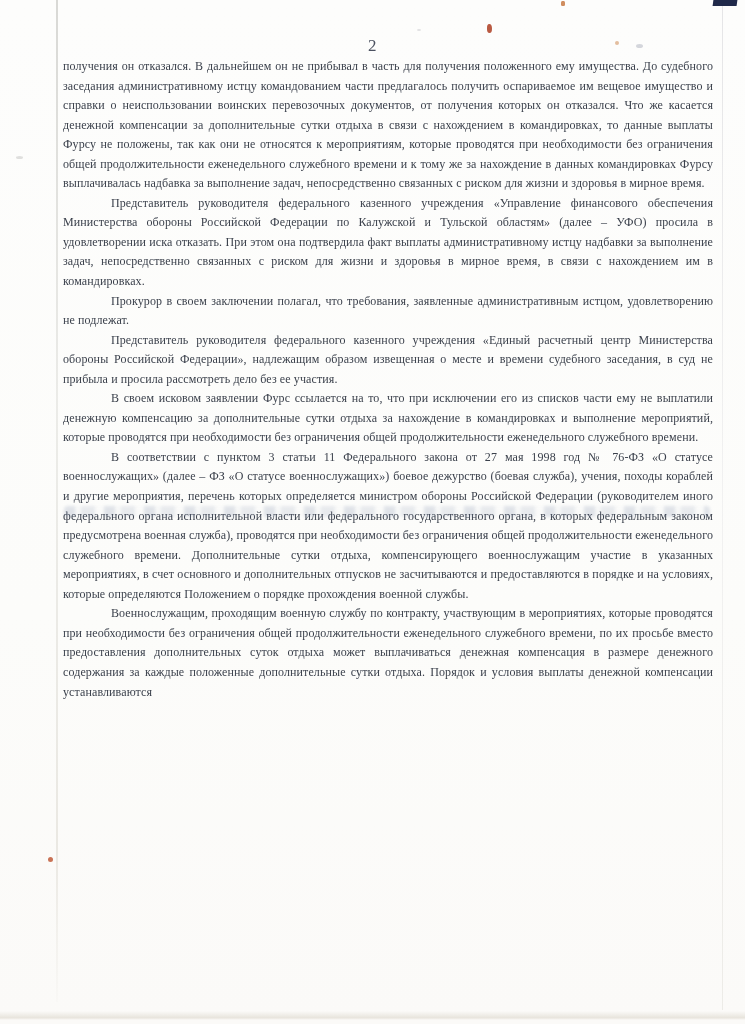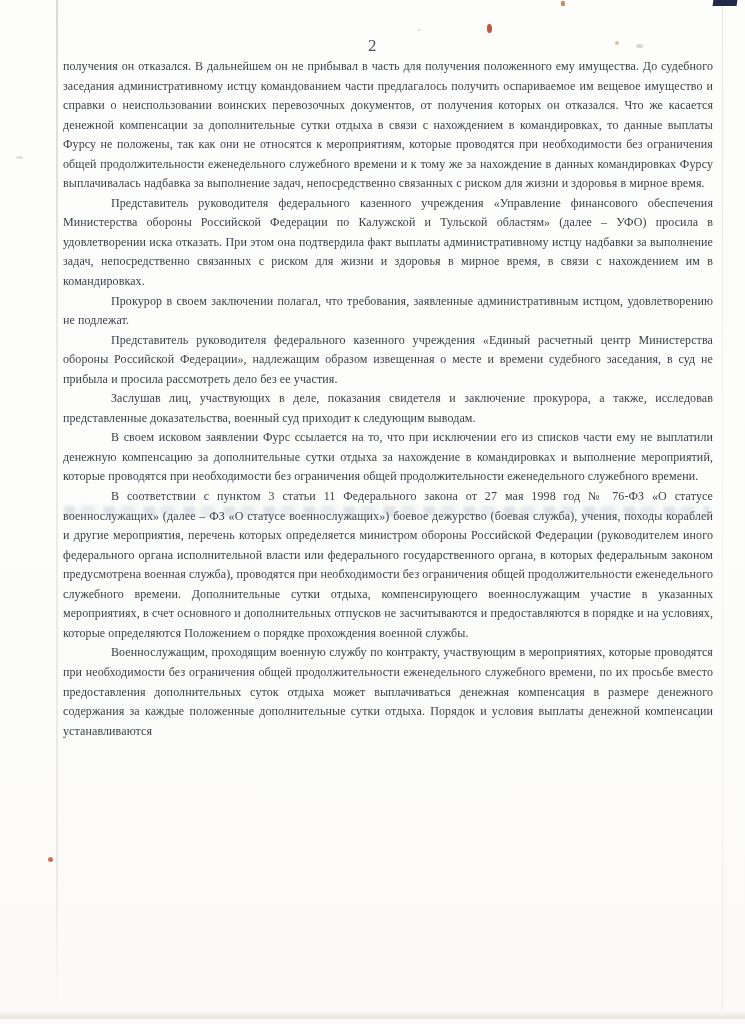--- a/index.html
+++ b/index.html
@@ -124,21 +124,20 @@
   <div class="bottom-shade"></div>
   <div class="corner-bar"></div>
 
   <div class="page-number">2</div>
 
   <div class="text-block">
     <p class="continued">получения он отказался. В дальнейшем он не прибывал в часть для получения положенного ему имущества. До судебного заседания административному истцу командованием части предлагалось получить оспариваемое им вещевое имущество и справки о неиспользовании воинских перевозочных документов, от получения которых он отказался. Что же касается денежной компенсации за дополнительные сутки отдыха в связи с нахождением в командировках, то данные выплаты Фурсу не положены, так как они не относятся к мероприятиям, которые проводятся при необходимости без ограничения общей продолжительности еженедельного служебного времени и к тому же за нахождение в данных командировках Фурсу выплачивалась надбавка за выполнение задач, непосредственно связанных с риском для жизни и здоровья в мирное время.</p>
     <p>Представитель руководителя федерального казенного учреждения «Управление финансового обеспечения Министерства обороны Российской Федерации по Калужской и Тульской областям» (далее – УФО) просила в удовлетворении иска отказать. При этом она подтвердила факт выплаты административному истцу надбавки за выполнение задач, непосредственно связанных с риском для жизни и здоровья в мирное время, в связи с нахождением им в командировках.</p>
     <p>Прокурор в своем заключении полагал, что требования, заявленные административным истцом, удовлетворению не подлежат.</p>
     <p>Представитель руководителя федерального казенного учреждения «Единый расчетный центр Министерства обороны Российской Федерации», надлежащим образом извещенная о месте и времени судебного заседания, в суд не прибыла и просила рассмотреть дело без ее участия.</p>
-    <p>Заслушав лиц, участвующих в деле, показания свидетеля и заключение прокурора, а также, исследовав представленные доказательства, военный суд приходит к следующим выводам.</p>
     <p>В своем исковом заявлении Фурс ссылается на то, что при исключении его из списков части ему не выплатили денежную компенсацию за дополнительные сутки отдыха за нахождение в командировках и выполнение мероприятий, которые проводятся при необходимости без ограничения общей продолжительности еженедельного служебного времени.</p>
     <p>В соответствии с пунктом 3 статьи 11 Федерального закона от 27 мая 1998 год № 76-ФЗ «О статусе военнослужащих» (далее – ФЗ «О статусе военнослужащих») боевое дежурство (боевая служба), учения, походы кораблей и другие мероприятия, перечень которых определяется министром обороны Российской Федерации (руководителем иного федерального органа исполнительной власти или федерального государственного органа, в которых федеральным законом предусмотрена военная служба), проводятся при необходимости без ограничения общей продолжительности еженедельного служебного времени. Дополнительные сутки отдыха, компенсирующего военнослужащим участие в указанных мероприятиях, в счет основного и дополнительных отпусков не засчитываются и предоставляются в порядке и на условиях, которые определяются Положением о порядке прохождения военной службы.</p>
     <p>Военнослужащим, проходящим военную службу по контракту, участвующим в мероприятиях, которые проводятся при необходимости без ограничения общей продолжительности еженедельного служебного времени, по их просьбе вместо предоставления дополнительных суток отдыха может выплачиваться денежная компенсация в размере денежного содержания за каждые положенные дополнительные сутки отдыха. Порядок и условия выплаты денежной компенсации устанавливаются</p>
   </div>
 
   <div class="bleedthrough-line"></div>
 
   <div class="speck speck-red-a"></div>
   <div class="speck speck-red-b"></div>
   <div class="speck speck-red-c"></div>

